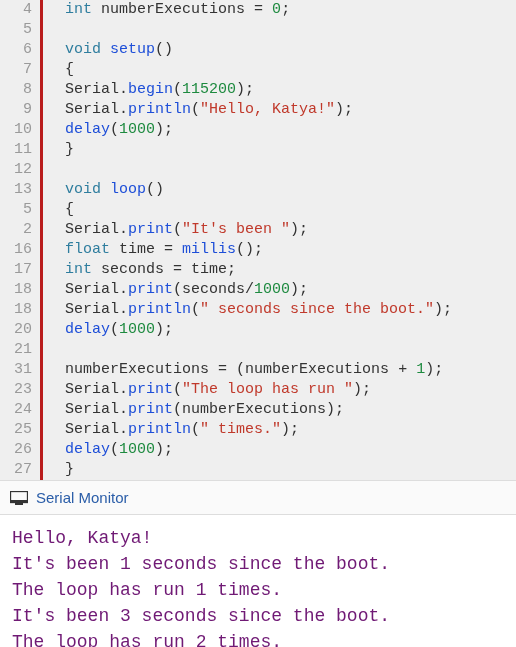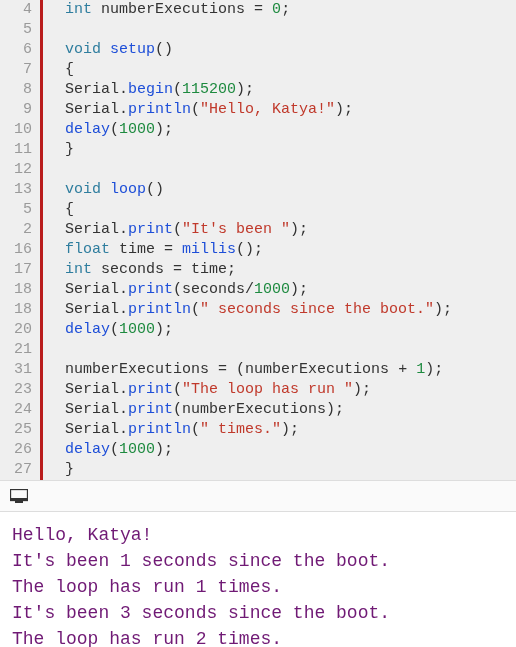--- a/index.html
+++ b/index.html
@@ -99,19 +99,20 @@
 </div>
 
 <div class="monitor-header">
   <span class="monitor-icon">
     <svg viewBox="0 0 18 14" width="18" height="14">
       <rect x="0.5" y="0.5" width="17" height="11" fill="none" stroke="#333" stroke-width="1.3"></rect>
       <rect x="0.5" y="9" width="17" height="2.5" fill="#333"></rect>
       <rect x="5" y="12" width="8" height="2" fill="#333"></rect>
     </svg>
   </span>
+  <span class="monitor-title">Serial Monitor</span>
 </div>
 
 <div class="monitor-output">Hello, Katya!
 It's been 1 seconds since the boot.
 The loop has run 1 times.
 It's been 3 seconds since the boot.
 The loop has run 2 times.</div>
 
 </body></html>

